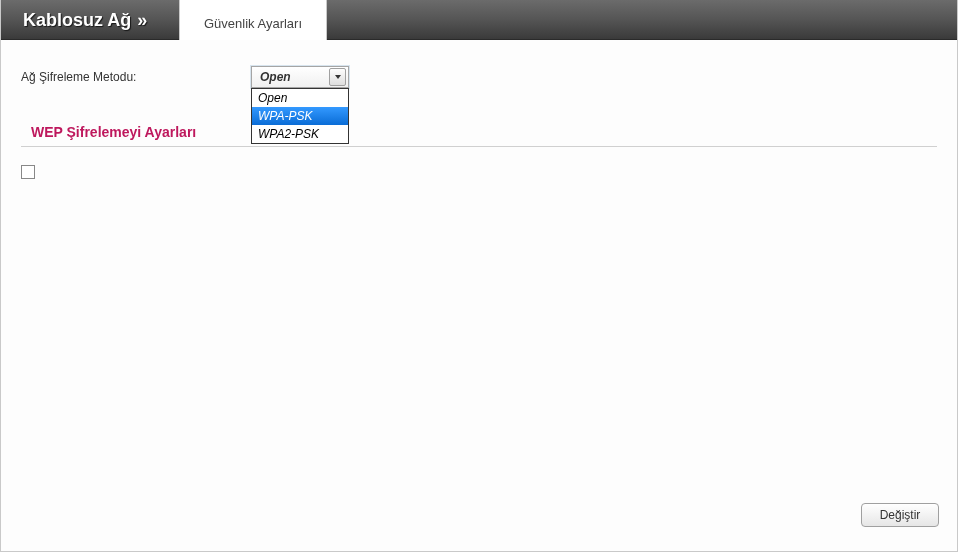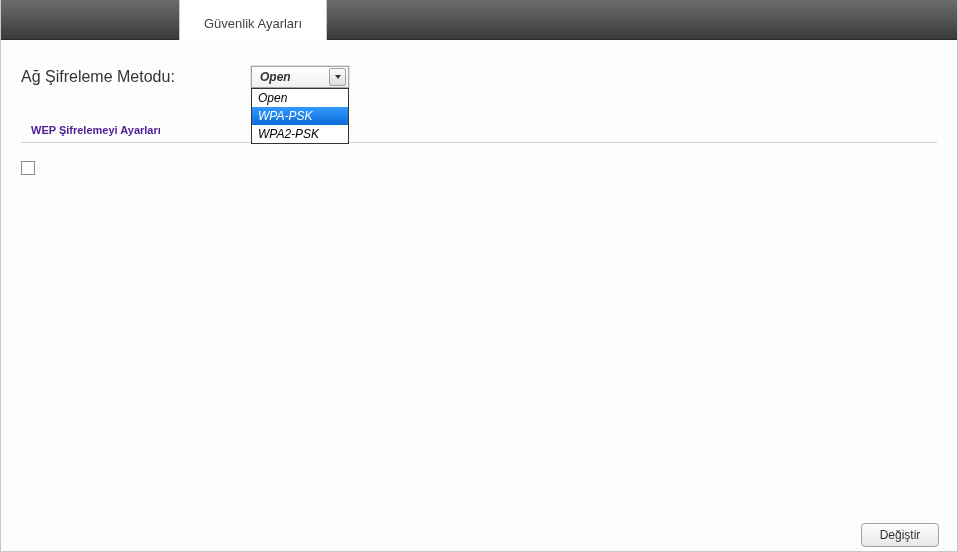--- a/index.html
+++ b/index.html
@@ -70,21 +70,21 @@
     display: flex;
     align-items: center;
     font-size: 12px;
     color: #333;
     margin-bottom: 20px;
     position: relative;
   }
   .form-label {
     width: 230px;
     text-align: left;
-    font-size: 16px;
+    font-size: 12px;
     color: #333;
   }
   .select-wrap {
     position: relative;
     font-style: italic;
   }
   .select-box {
     width: 98px;
     height: 22px;
     border: 1px solid #a5a5a5;
@@ -130,37 +130,37 @@
     color: #000;
     cursor: pointer;
     line-height: 16px;
   }
   .dropdown-list .option.highlight {
     background: #1e90ff;
     background: linear-gradient(to bottom, #3399ff, #0a6cd6);
     color: #fff;
   }
   .section-header {
-    font-size: 11px;
+    font-size: 14px;
     font-weight: bold;
-    color: #4c1d95;
+    color: #be185d;
     padding: 6px 0 6px 10px;
     border-bottom: 1px solid #d0d0d0;
     margin: 30px 0 18px 0;
   }
   .checkbox {
     width: 14px;
     height: 14px;
     border: 1px solid #888;
     background: #fff;
     display: inline-block;
   }
   .footer {
     position: absolute;
-    bottom: 4px;
+    bottom: 24px;
     right: 18px;
   }
   .btn {
     min-width: 78px;
     padding: 4px 14px;
     font-size: 12px;
     color: #333;
     background: linear-gradient(to bottom, #ffffff, #e6e6e6);
     border: 1px solid #a0a0a0;
     border-radius: 4px;
@@ -168,20 +168,24 @@
     text-align: center;
     box-shadow: inset 0 1px 0 #fff;
   }
 </style>
 </head>
 <body>
 
 <div class="page">
 
   <div class="header-bar">
+    <div class="breadcrumb">
+      <span>Kablosuz Ağ</span>
+      <span>»</span>
+    </div>
     <div class="tab-container">
       <div class="tab active">
         <span>Güvenlik Ayarları</span>
       </div>
     </div>
   </div>
 
   <div class="content">
 
     <div class="form-row">

